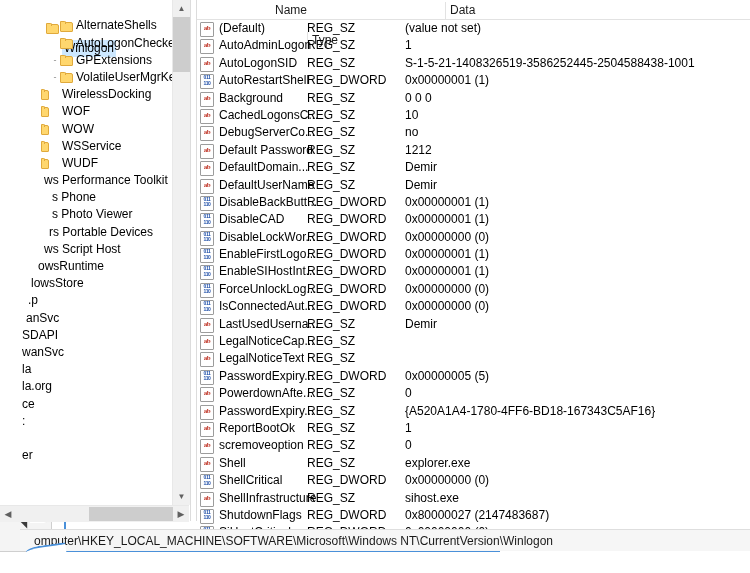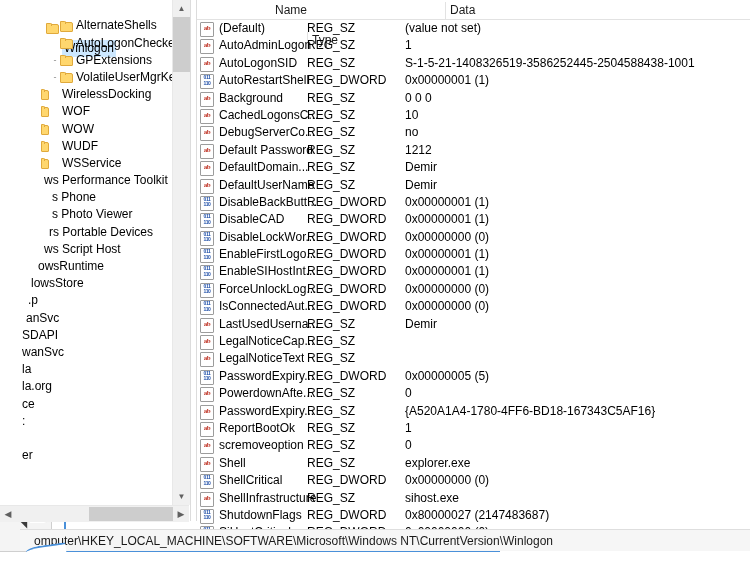--- a/index.html
+++ b/index.html
@@ -375,22 +375,22 @@
     <div class="tree-pane">
       <div class="tree-scroll-area" id="tree-rows">
           <div class="tree-row selected"><span style="display: inline-block; width: 46px;"></span><span class="folder-icon"></span><span class="label">Winlogon</span></div>
           <div class="tree-row"><span style="display: inline-block; width: 60px;"></span><span class="folder-icon"></span><span class="label">AlternateShells</span></div>
           <div class="tree-row"><span style="display: inline-block; width: 60px;"></span><span class="folder-icon"></span><span class="label">AutoLogonChecked</span></div>
           <div class="tree-row"><span style="display: inline-block; width: 50px;"></span><span class="expander">-</span><span class="folder-icon"></span><span class="label">GPExtensions</span></div>
           <div class="tree-row"><span style="display: inline-block; width: 50px;"></span><span class="expander">-</span><span class="folder-icon"></span><span class="label">VolatileUserMgrKey</span></div>
           <div class="tree-row"><span style="display: inline-block; width: 46px;"></span><span class="folder-icon clipped"></span><span class="label">WirelessDocking</span></div>
           <div class="tree-row"><span style="display: inline-block; width: 46px;"></span><span class="folder-icon clipped"></span><span class="label">WOF</span></div>
           <div class="tree-row"><span style="display: inline-block; width: 46px;"></span><span class="folder-icon clipped"></span><span class="label">WOW</span></div>
+          <div class="tree-row"><span style="display: inline-block; width: 46px;"></span><span class="folder-icon clipped"></span><span class="label">WSService</span></div>
           <div class="tree-row"><span style="display: inline-block; width: 46px;"></span><span class="folder-icon clipped"></span><span class="label">WUDF</span></div>
-          <div class="tree-row"><span style="display: inline-block; width: 46px;"></span><span class="folder-icon clipped"></span><span class="label">WSService</span></div>
           <div class="tree-row"><span style="display: inline-block; width: 44px;"></span><span class="label">ws Performance Toolkit</span></div>
           <div class="tree-row"><span style="display: inline-block; width: 52px;"></span><span class="label">s Phone</span></div>
           <div class="tree-row"><span style="display: inline-block; width: 52px;"></span><span class="label">s Photo Viewer</span></div>
           <div class="tree-row"><span style="display: inline-block; width: 49px;"></span><span class="label">rs Portable Devices</span></div>
           <div class="tree-row"><span style="display: inline-block; width: 44px;"></span><span class="label">ws Script Host</span></div>
           <div class="tree-row"><span style="display: inline-block; width: 38px;"></span><span class="label">owsRuntime</span></div>
           <div class="tree-row"><span style="display: inline-block; width: 31px;"></span><span class="label">lowsStore</span></div>
           <div class="tree-row"><span style="display: inline-block; width: 28px;"></span><span class="label">.p</span></div>
           <div class="tree-row"><span style="display: inline-block; width: 26px;"></span><span class="label">anSvc</span></div>
           <div class="tree-row"><span style="display: inline-block; width: 22px;"></span><span class="label">SDAPI</span></div>

